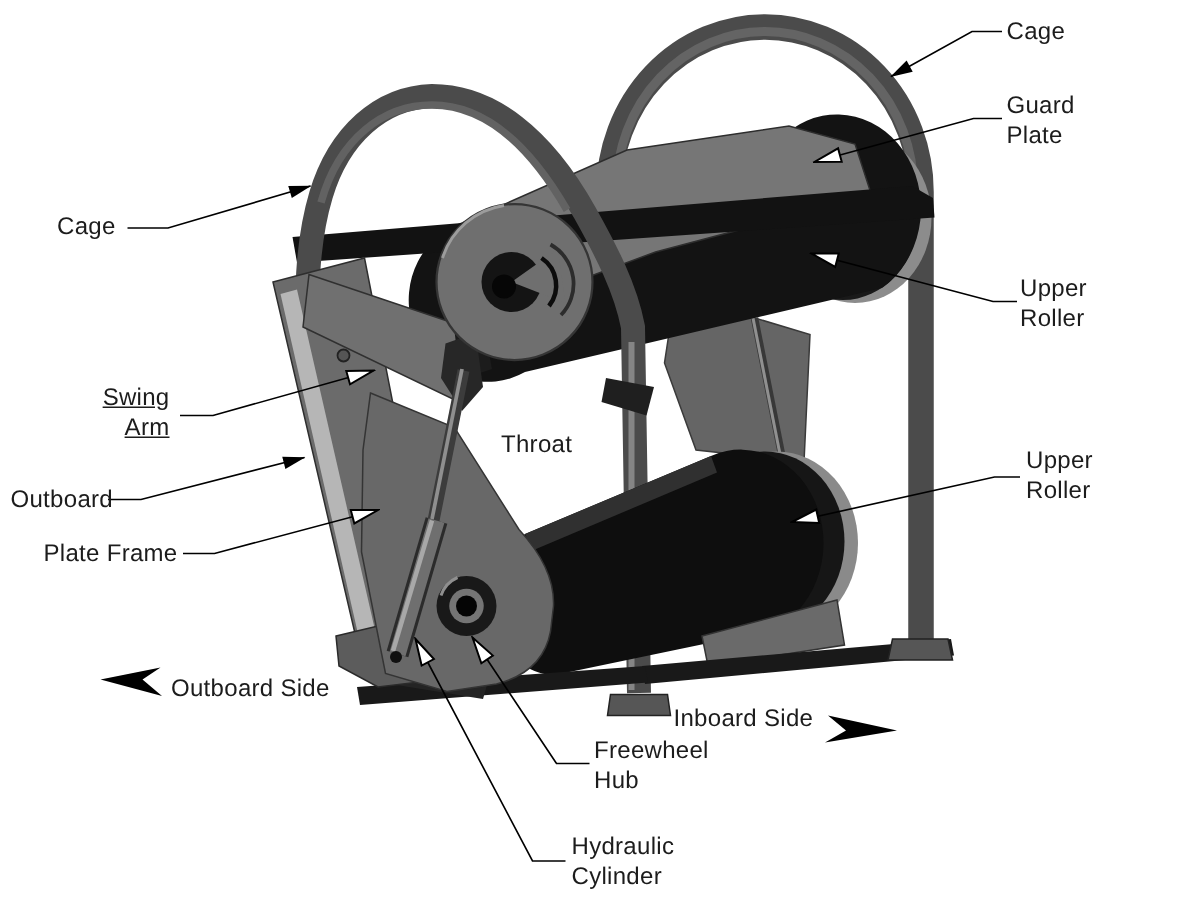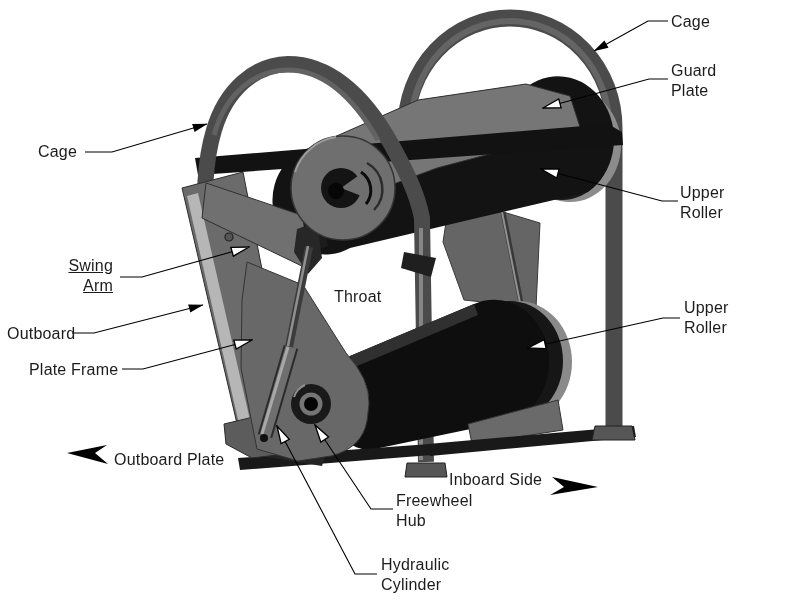--- a/index.html
+++ b/index.html
@@ -142,21 +142,21 @@
     <polygon points="67,453 107,445 95,453 108,464"></polygon>
     <polygon points="598,487 552,477 564,487 550,495"></polygon>
   </g>
 </svg>
 
 <div class="lbl" style="left:38px;top:142px">Cage</div>
 <div class="lbl lbl-right" style="left:50px;top:256px;width:63px">Swing
 Arm</div>
 <div class="lbl" style="left:7px;top:324px">Outboard</div>
 <div class="lbl" style="left:29px;top:360px">Plate Frame</div>
-<div class="lbl" style="left:114px;top:450px">Outboard Plate</div>
+<div class="lbl" style="left:114px;top:450px">Outboard Side</div>
 <div class="lbl" style="left:334px;top:287px">Throat</div>
 <div class="lbl" style="left:671px;top:12px">Cage</div>
 <div class="lbl" style="left:671px;top:61px">Guard
 Plate</div>
 <div class="lbl" style="left:680px;top:183px">Upper
 Roller</div>
 <div class="lbl" style="left:684px;top:298px">Upper
 Roller</div>
 <div class="lbl" style="left:449px;top:470px">Inboard Side</div>
 <div class="lbl" style="left:396px;top:491px">Freewheel

